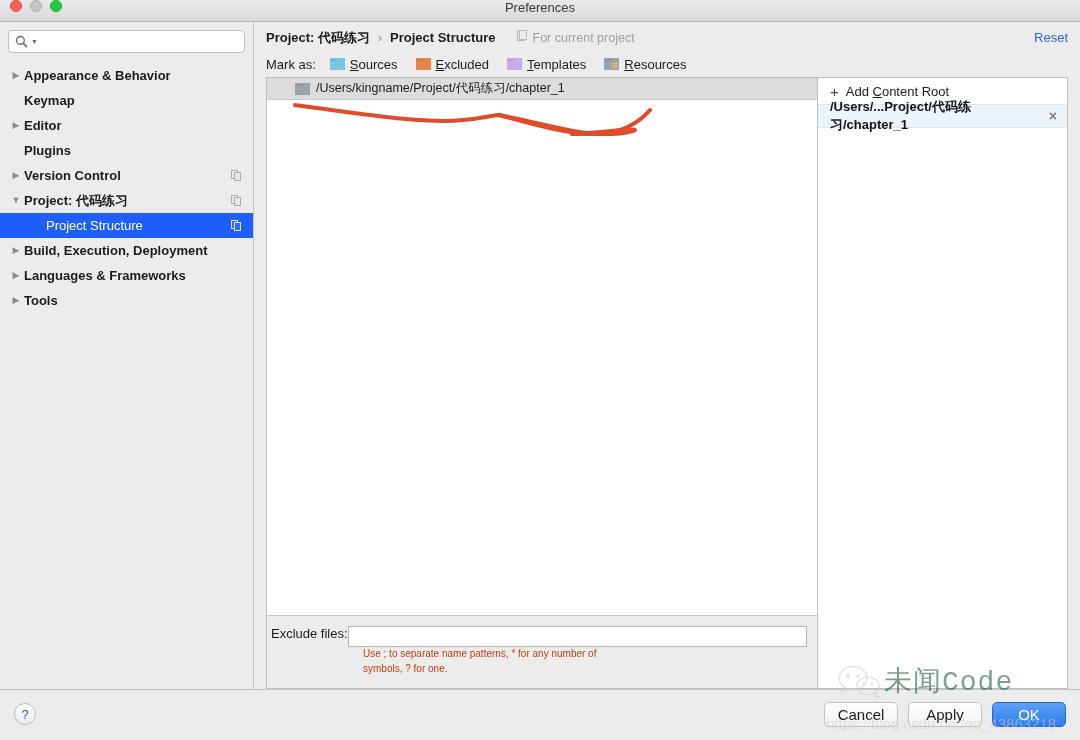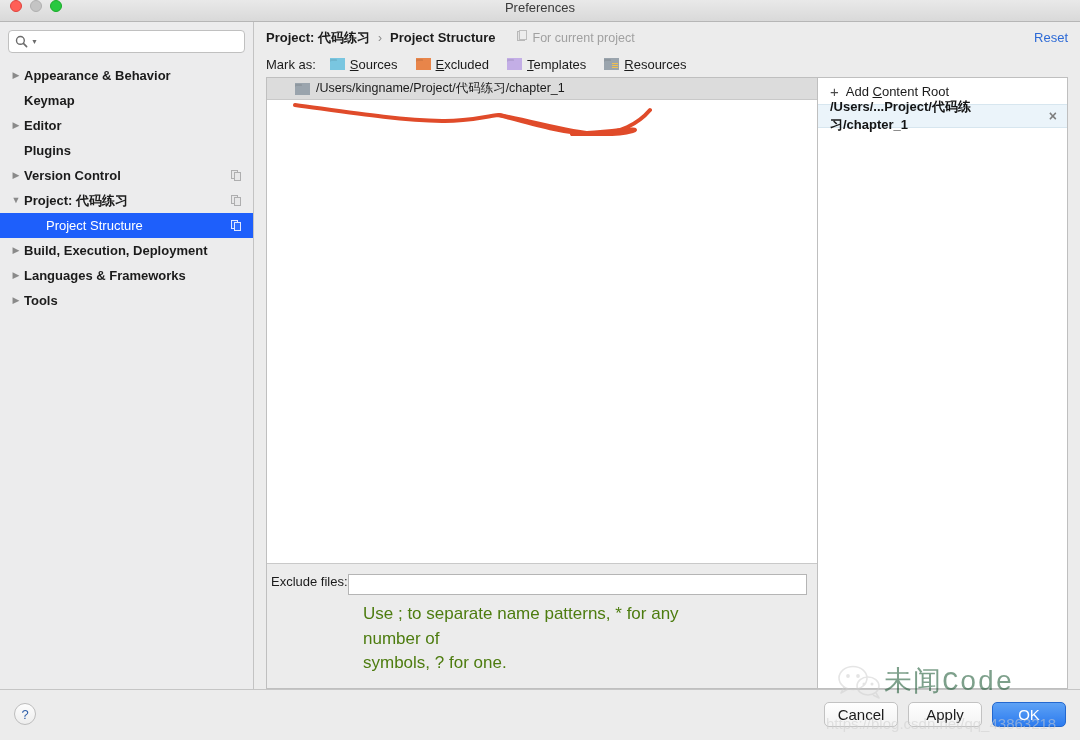--- a/index.html
+++ b/index.html
@@ -245,24 +245,23 @@
     flex: 1;
     height: 21px;
     background: #fff;
     border: 1px solid #b5b5b5;
     outline: none;
     font-family: "Liberation Sans", sans-serif;
     font-size: 12px;
     padding: 0 4px;
   }
   .exclude-hint {
-    margin-top: 7px;
     margin-left: 92px;
-    font-size: 17px;
-    color: #4d7c0f;
+    font-size: 10px;
+    color: #c2410c;
     line-height: 1.45;
     max-width: 370px;
   }
 
   .right-pane {
     flex: 1;
     border: 1px solid #bfbfbf;
     border-left: none;
     background: #fff;
     display: flex;

